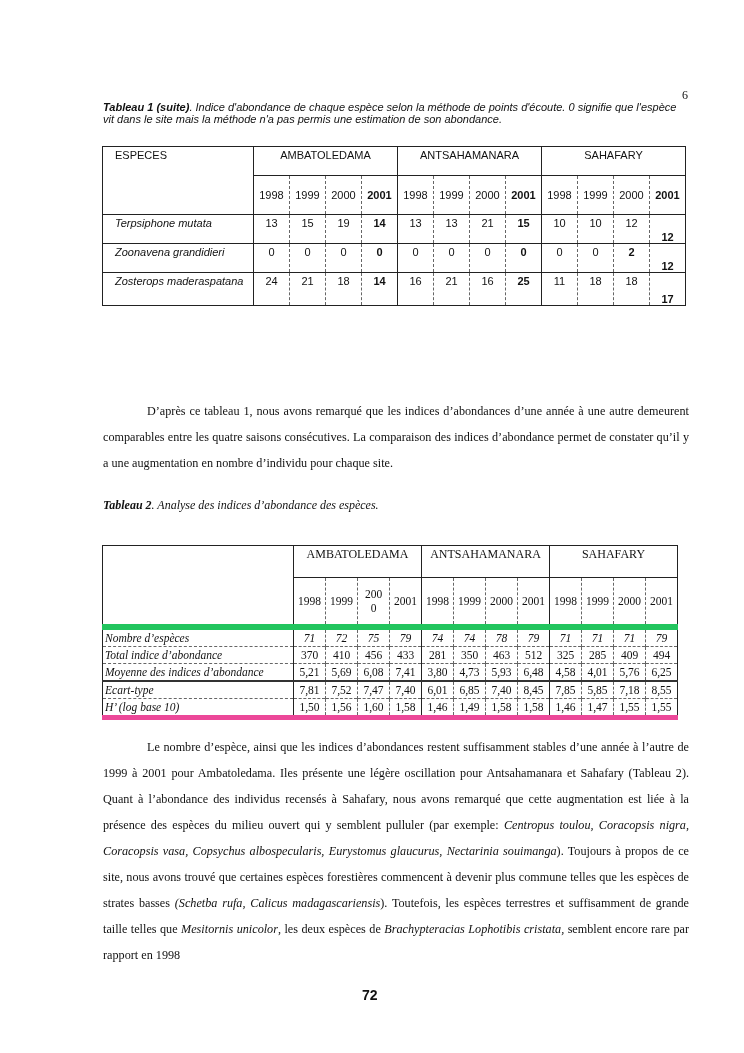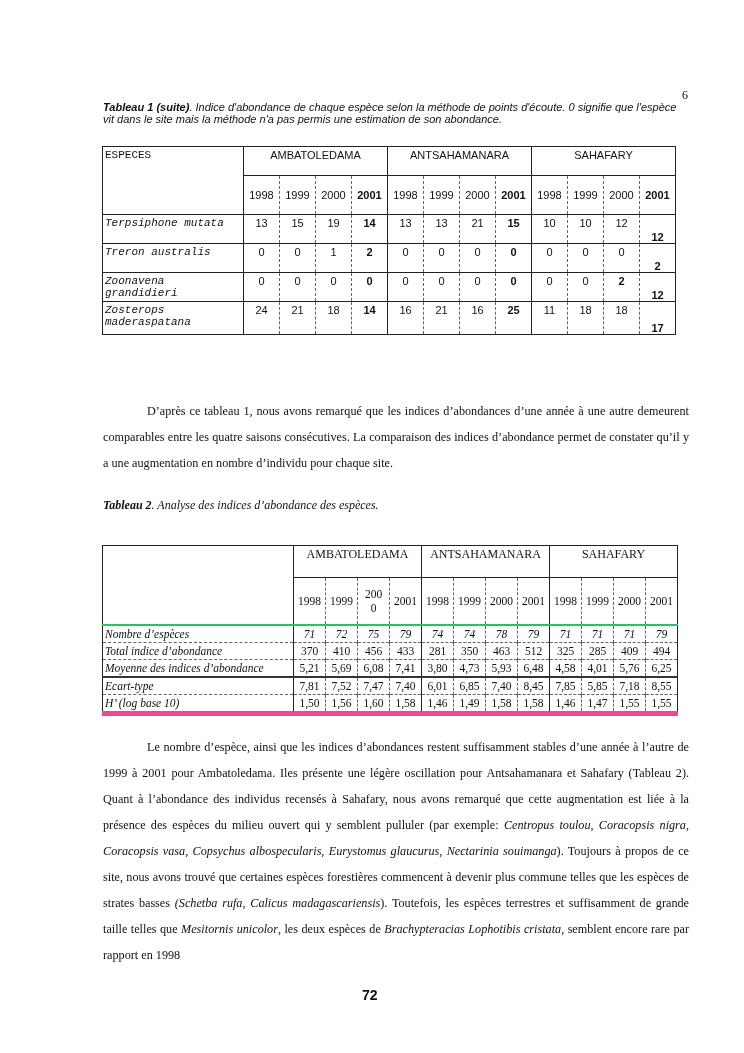--- a/index.html
+++ b/index.html
@@ -4,21 +4,21 @@
 <style>
   html, body { margin: 0; padding: 0; background: #ffffff; }
   body { width: 744px; height: 1053px; position: relative; overflow: hidden; color: #111; }
   .page-num-top { position: absolute; left: 682px; top: 88px; font-family: "Liberation Serif", serif; font-size: 12px; }
   .caption1 { position: absolute; left: 103px; top: 101px; width: 580px; font-family: "Liberation Sans", sans-serif; font-size: 11px; line-height: 12px; font-style: italic; }
   .caption1 b { font-style: italic; font-weight: bold; }
 
   
   table.t1 { position: absolute; left: 102px; top: 146px; border-collapse: collapse; font-family: "Liberation Sans", sans-serif; font-size: 11px; }
   table.t1 td { padding: 0 2px; border-left: 1px dashed #666; border-top: 1px solid #222; vertical-align: top; text-align: center; }
-  table.t1 td.sp { text-align: left; font-style: italic; width: 136px; border-left: 1px solid #222; padding-left: 2px; font-family: Liberation Mono, monospace; }
+  table.t1 td.sp { text-align: left; font-style: italic; width: 136px; border-left: 1px solid #222; padding-left: 12px; }
   table.t1 td.site { border-left: 1px solid #222; }
   table.t1 td.b { font-weight: bold; }
   table.t1 td.last { border-right: 1px solid #222; }
   table.t1 tr.hdr1 td { height: 26px; vertical-align: top; padding-top: 2px; border-top: 1px solid #222; }
   table.t1 tr.hdr2 td { height: 38px; vertical-align: middle; }
   table.t1 tr.r td { height: 26px; padding-top: 2px; }
   table.t1 tr.short td { height: 13px; }
   table.t1 tr.endrow td { border-bottom: 1px solid #222; height: 30px; }
   table.t1 td.bot { vertical-align: bottom; }
   table.t1 td.yr { width: 31px; }
@@ -31,21 +31,21 @@
   
   table.t2 { position: absolute; left: 102px; top: 545px; border-collapse: collapse; font-family: "Liberation Serif", serif; font-size: 11.5px; }
   table.t2 td { border-left: 1px dashed #666; border-top: 1px dashed #666; padding: 0 2px; text-align: center; white-space: nowrap; }
   table.t2 td.lbl { text-align: left; font-style: italic; border-left: 1px solid #222; width: 186px; }
   table.t2 td.site { border-left: 1px solid #222; }
   table.t2 td.last { border-right: 1px solid #222; }
   table.t2 tr.h1 td { height: 30px; vertical-align: top; padding-top: 1px; border-top: 1px solid #222; font-size: 12px; }
   table.t2 tr.h1 td.lbl { border-top: 1px solid #222; }
   table.t2 tr.h2 td { height: 46px; vertical-align: middle; border-top: 1px solid #222; line-height: 14px; }
   table.t2 tr.d td { height: 16px; line-height: 16px; }
-  table.t2 tr.first td { border-top: 2px solid #22c55e; font-style: italic; }
+  table.t2 tr.first td { border-top: 6px solid #22c55e; font-style: italic; }
   table.t2 tr.endrow td { border-bottom: 5px solid #ec4899; }
   table.t2 tr.thick td { border-top: 2px solid #333; }
   table.t2 td.yr { width: 27px; }
   .yrwrap { display: inline-block; width: 18px; word-break: break-all; white-space: normal; }
 
   .footer-page { position: absolute; left: 362px; top: 987px; font-family: "Liberation Sans", sans-serif; font-weight: bold; font-size: 14px; }
 </style>
 </head>
 <body>
 
@@ -86,35 +86,20 @@
     <td class="site">13</td>
     <td>13</td>
     <td>21</td>
     <td class="b">15</td>
     <td class="site">10</td>
     <td>10</td>
     <td>12</td>
     <td class="b last bot">12</td>
   </tr>
 
-  <tr class="r">
-    <td class="sp">Treron australis</td>
-    <td class="site">0</td>
-    <td>0</td>
-    <td>1</td>
-    <td class="b">2</td>
-    <td class="site">0</td>
-    <td>0</td>
-    <td>0</td>
-    <td class="b">0</td>
-    <td class="site">0</td>
-    <td>0</td>
-    <td>0</td>
-    <td class="b last bot">2</td>
-  </tr>
 
 
 
   <tr class="r">
     <td class="sp">Zoonavena grandidieri</td>
     <td class="site">0</td>
     <td>0</td>
     <td>0</td>
     <td class="b">0</td>
     <td class="site">0</td>

